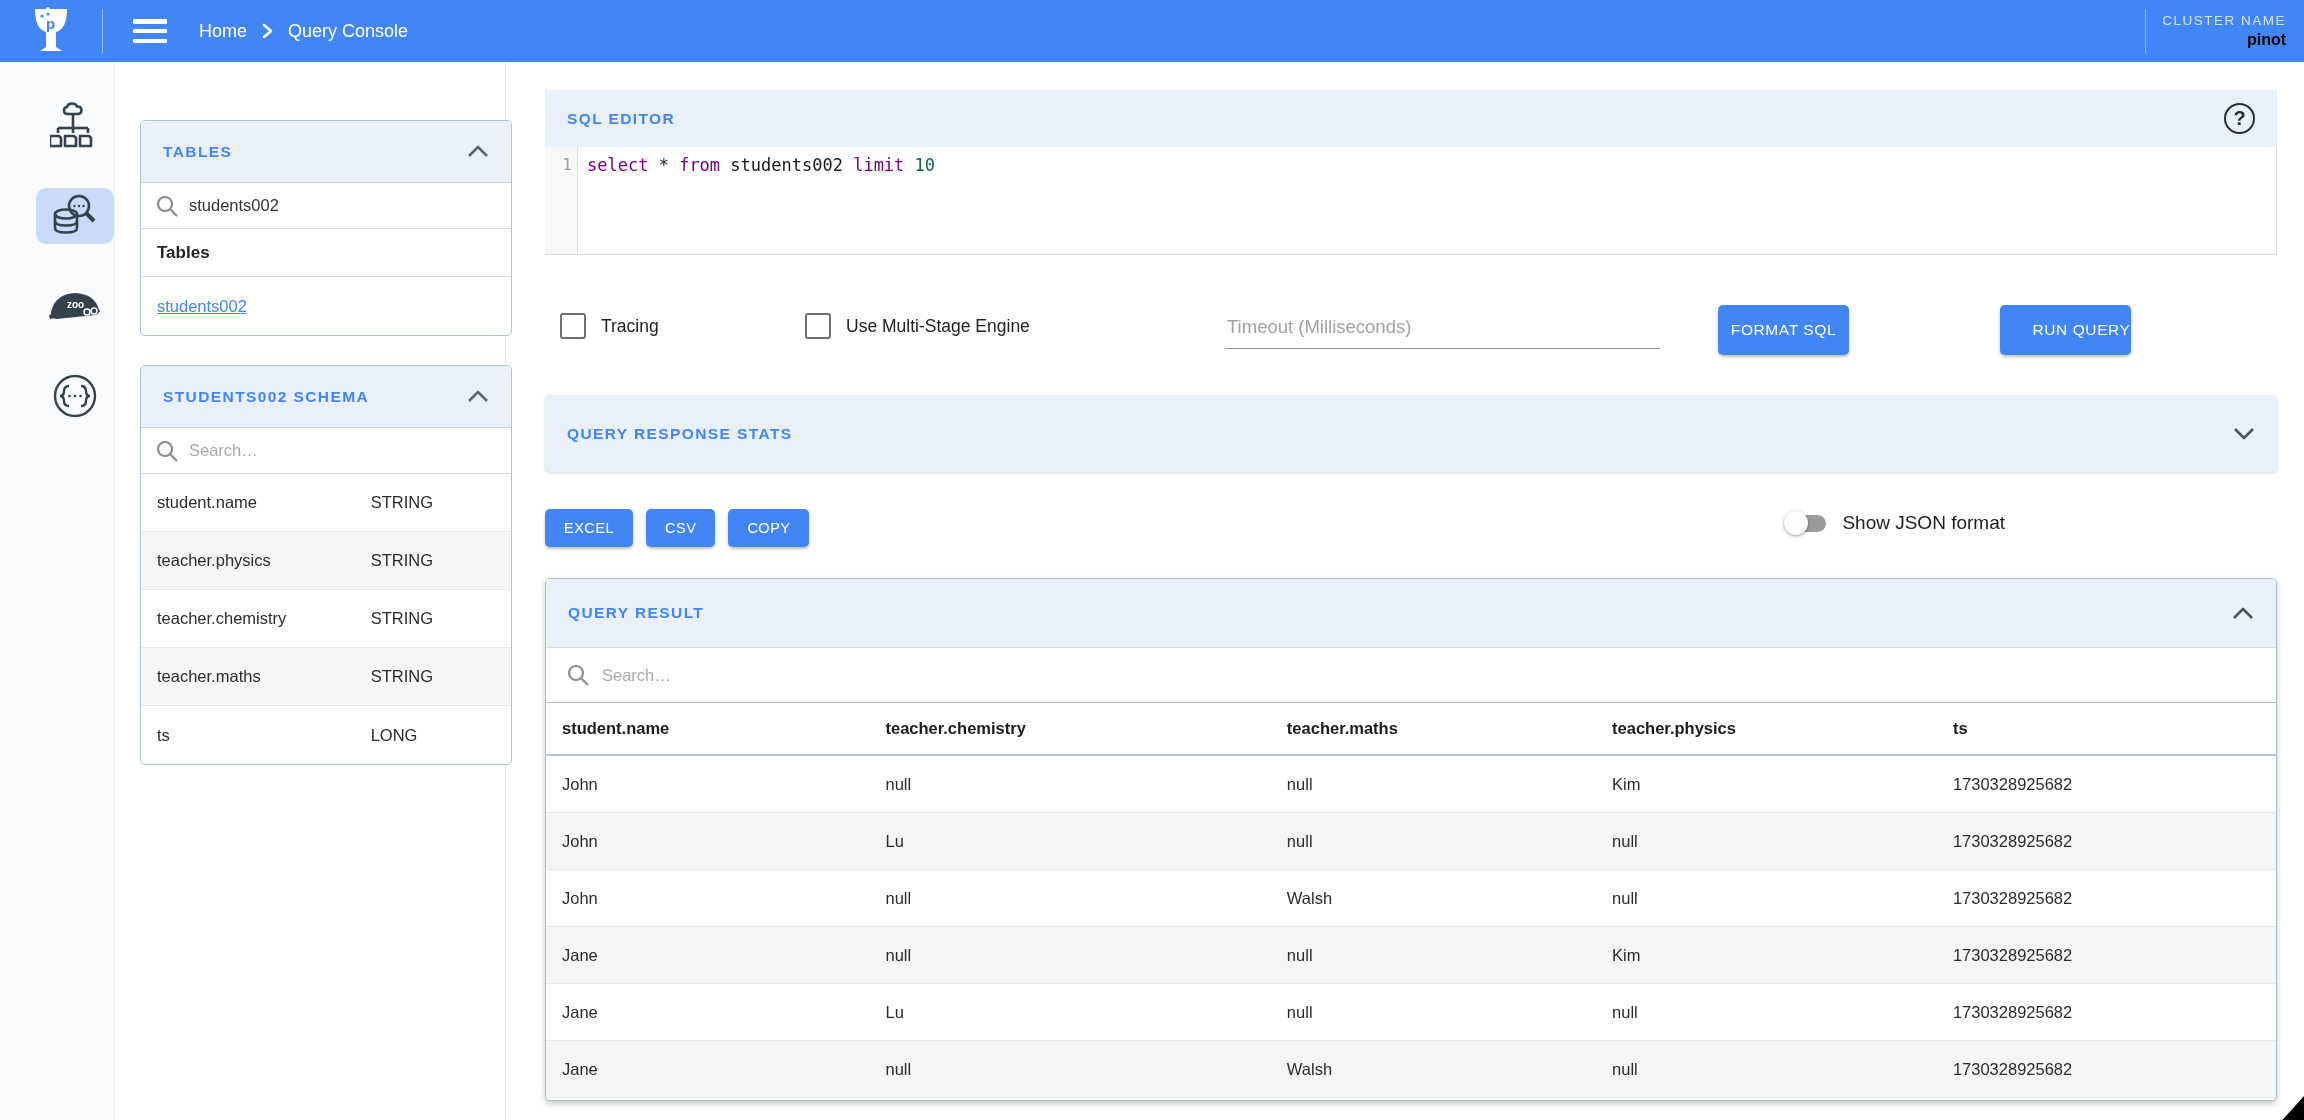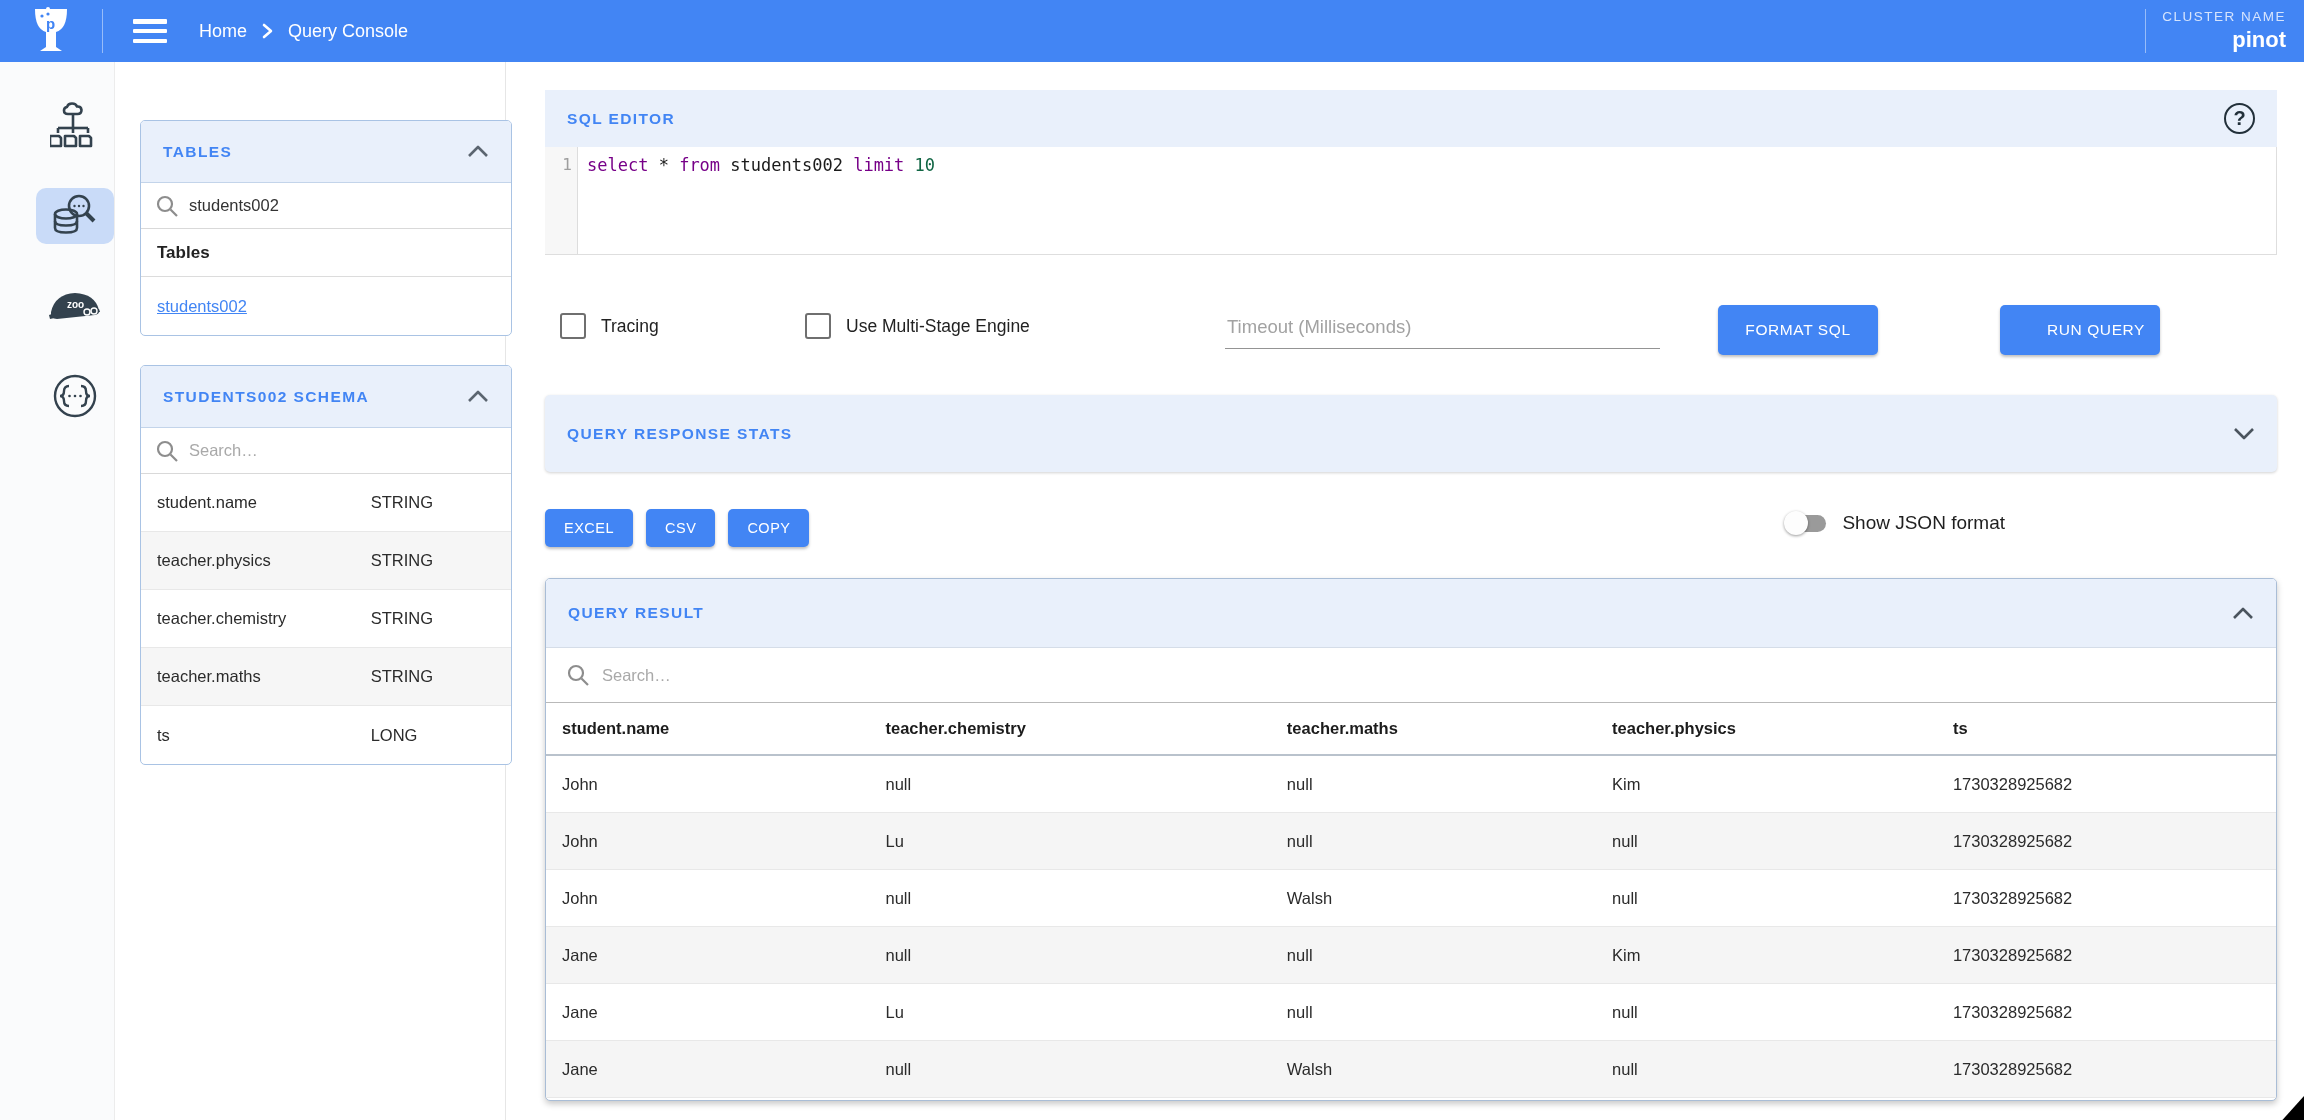--- a/index.html
+++ b/index.html
@@ -11,21 +11,21 @@
   .app-header { position:absolute; left:0; top:0; width:2304px; height:62px; background:#4285F4; display:flex; align-items:center; z-index:5; }
   .logo-box { width:102px; height:62px; display:flex; align-items:center; justify-content:center; cursor:pointer; }
   .hdr-divider { width:1px; height:44px; background:rgba(255,255,255,.45); }
   .hamburger { margin-left:30px; width:34px; height:24px; display:flex; flex-direction:column; justify-content:space-between; cursor:pointer; }
   .hamburger span { display:block; height:4.5px; background:#fff; border-radius:1px; }
   .breadcrumb { display:flex; align-items:center; margin-left:32px; color:#fff; font-size:18px; gap:14px; }
   .crumb { color:#fff; text-decoration:none; }
   .hdr-right { margin-left:auto; display:flex; align-items:center; height:62px; }
   .cluster-block { padding:0 18px 0 16px; text-align:right; }
   .cluster-label { color:#d6e4fd; font-size:13.5px; letter-spacing:1.5px; margin-bottom:3px; }
-  .cluster-name { color:#ffffff; font-size:22px; font-weight:bold; }
+  .cluster-name { color:#000000; font-size:16px; font-weight:bold; }
 
   
   .left-nav { position:absolute; left:0; top:62px; width:115px; height:1058px; background:#fafbfc; border-right:1px solid #ececec; display:flex; flex-direction:column; align-items:flex-end; padding-top:36px; gap:34px;padding-left:28px; }
   .nav-item { width:78px; height:56px; display:flex; align-items:center; justify-content:center; border-radius:10px; cursor:pointer; }
   .nav-item.active { background:#c9dbf8; }
   .drawer-divider { position:absolute; left:505px; top:62px; width:1px; height:1058px; background:#e6e6e6; }
 
   
   .side-panel { position:absolute; left:140px; width:372px; background:#fff; border:1px solid #a9c3e4; border-radius:5px; overflow:hidden; }
   .panel-head { height:62px; background:#e9f0fb; border-bottom:1px solid #c3d4ea; display:flex; align-items:center; padding:0 22px; }
@@ -58,21 +58,21 @@
   .tok-plain { color:#1a1a1a; }
 
   
   .cb-group { position:absolute; display:flex; align-items:center; gap:15px; top:308px; height:36px; }
   .checkbox { width:26px; height:26px; border:2px solid #6f6f6f; border-radius:3px; background:#fff; cursor:pointer; }
   .cb-label { font-size:17.5px; color:#222; }
   .timeout-wrap { position:absolute; left:680px; top:312px; width:435px; }
   .timeout-wrap input { width:435px; border:none; border-bottom:1px solid #949494; outline:none; font-size:18.5px; padding:4px 2px 10px 2px; font-family:"Liberation Sans",sans-serif; color:#b91c1c; background:transparent; }
   .timeout-wrap input::placeholder { color:#a2a2a2; }
   .btn-blue { background:#4285F4; color:#fff; border:none; border-radius:5px; font-family:"Liberation Sans",sans-serif; cursor:pointer; box-shadow:0 2px 3px rgba(0,0,0,.25); }
-  .big-btn { position:absolute; top:305px; width:160px; height:50px; font-size:15.5px; letter-spacing:.6px; }
+  .big-btn { position:absolute; top:305px; width:131px; height:50px; font-size:15.5px; letter-spacing:.6px; }
   #format-btn { left:1173px; }
   #run-btn { left:1455px;padding-left:32px; }
 
   
   .stats-bar { position:absolute; top:395px; left:0; width:1732px; height:77px; background:#e9f0fb; border-radius:5px; display:flex; align-items:center; padding:0 22px; box-shadow:0 1px 3px rgba(0,0,0,.18); }
 
   
   .export-row { position:absolute; top:509px; left:0; display:flex; gap:13px; }
   .export-row button { height:38px; padding:0 19px; font-size:14.5px; letter-spacing:.5px; }
   .toggle-group { position:absolute; top:512px; right:272px; display:flex; align-items:center; gap:16px; }

